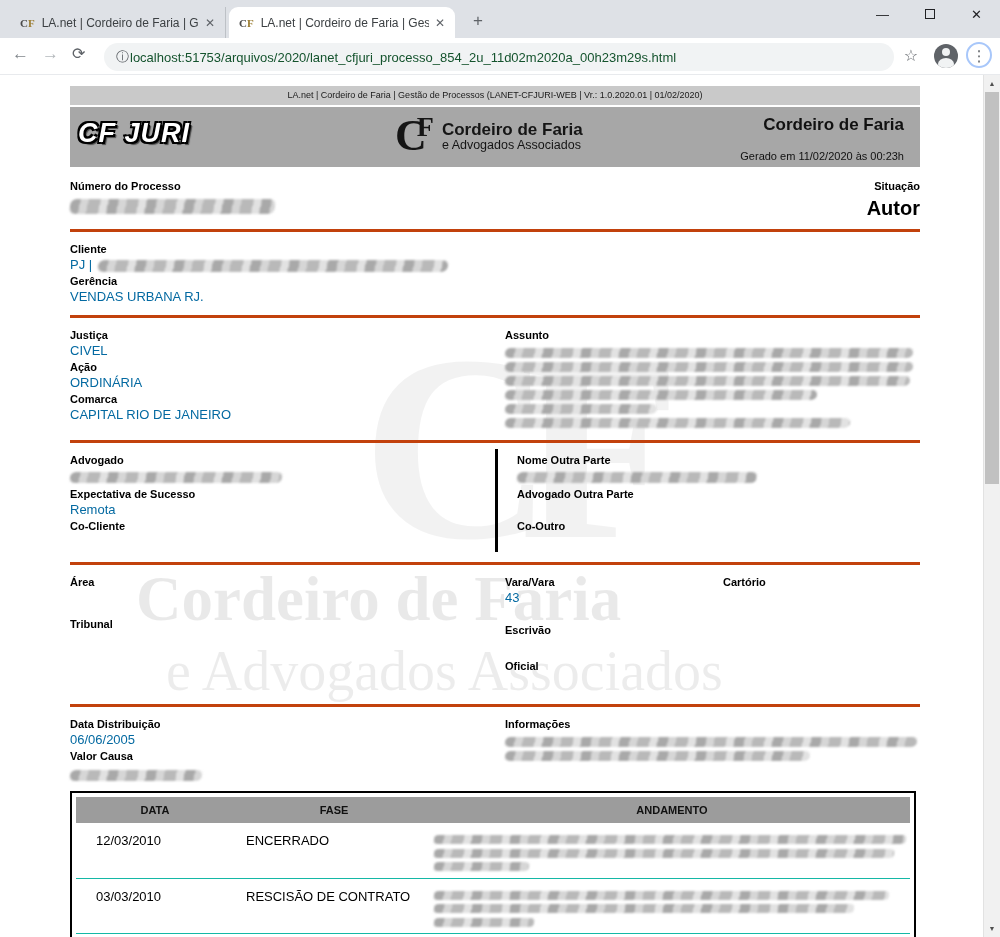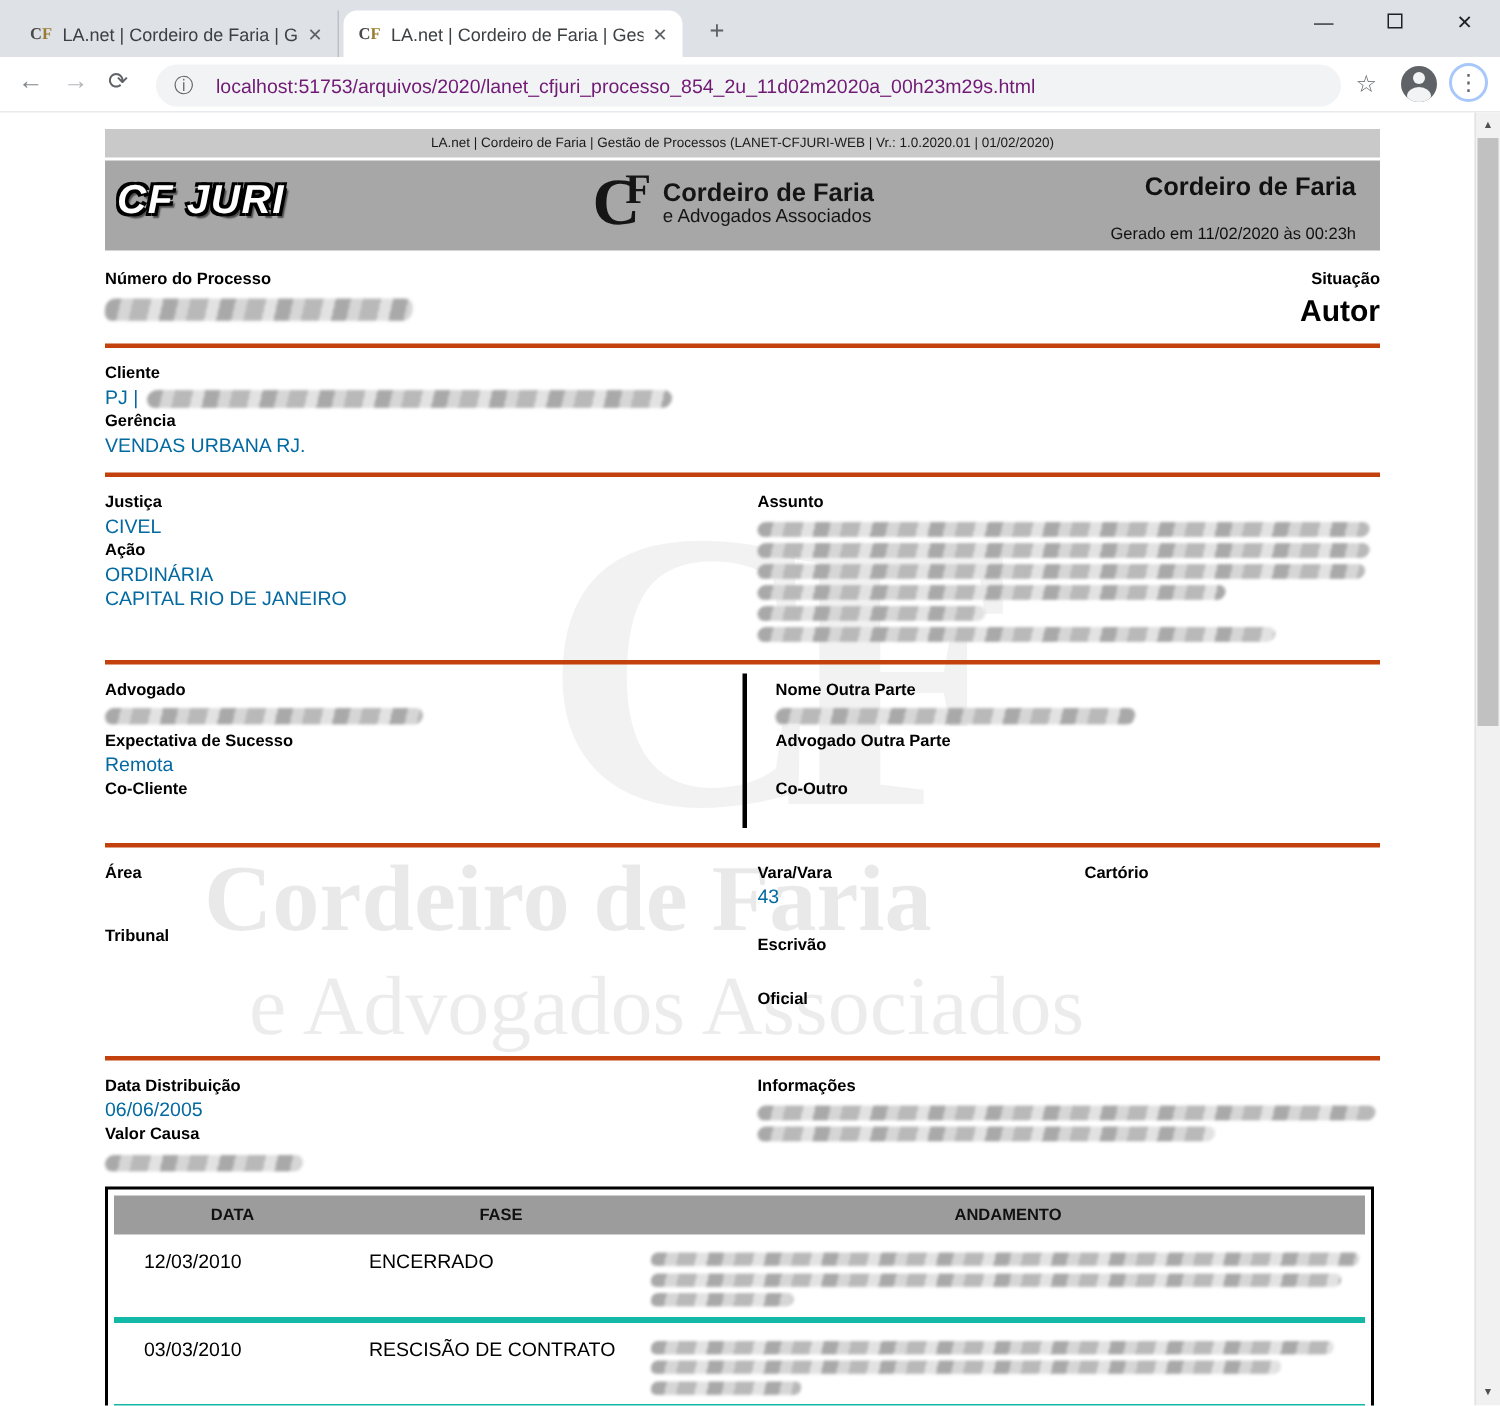--- a/index.html
+++ b/index.html
@@ -21,21 +21,21 @@
   .win-btn { width:47px; text-align:center; line-height:30px; font-size:13px; color:#202124; }
   .win-max-glyph { display:inline-block; width:10px; height:10px; border:1.5px solid #202124; }
 
   .urlbar { position:absolute; top:38px; left:0; width:1000px; height:37px; background:#fff; border-bottom:1px solid #e8eaed; }
   .nav-ico { position:absolute; top:6px; font-size:17px; }
   .back-ico { left:12px; color:#80868b; }
   .fwd-ico { left:42px; color:#b4b8bc; }
   .reload-ico { left:72px; color:#5f6368; font-size:16px; }
   .url-pill { position:absolute; left:104px; top:5px; width:790px; height:28px; background:#f1f3f4; border-radius:14px; display:flex; align-items:center; padding:0 12px; }
   .info-ico { font-size:13px; color:#5f6368; }
-  .url-text { font-size:13px; color:#701a75; margin-left:15px; white-space:nowrap; overflow:hidden; }
+  .url-text { font-size:13px; color:#14532d; margin-left:1px; white-space:nowrap; overflow:hidden; }
   .star-ico { position:absolute; right:82px; top:8px; font-size:16px; color:#5f6368; }
   .avatar { position:absolute; right:42px; top:6px; width:24px; height:24px; border-radius:50%; background:#5f6368; overflow:hidden; }
   .avatar::before { content:""; position:absolute; left:8px; top:4px; width:8px; height:8px; border-radius:50%; background:#f1f3f4; }
   .avatar::after { content:""; position:absolute; left:4px; top:14px; width:16px; height:12px; border-radius:50%; background:#f1f3f4; }
   .menu-dots { position:absolute; right:8px; top:4px; width:26px; height:26px; border:2px solid #a8c7fa; border-radius:50%; text-align:center; line-height:23px; font-size:15px; color:#5f6368; }
 
   
   .scrollbar { position:absolute; top:75px; right:0; width:17px; height:862px; background:#f1f1f1; border-left:1px solid #e2e2e2; z-index:50; }
   .sb-btn { position:absolute; left:0; width:16px; height:17px; text-align:center; font-size:7px; color:#505050; line-height:17px; }
   .sb-up { top:0; } .sb-down { bottom:0; }
@@ -84,21 +84,21 @@
 
   .divider-v { position:absolute; left:425px; top:6px; bottom:10px; width:3px; background:#000; }
   .pad-r-col { padding-left:12px; }
   .blank16 { height:16px; }
 
   
   .andamentos { position:relative; z-index:1; width:846px; border:2px solid #000; background:#fff; padding:4px; }
   .thead { display:grid; grid-template-columns:158px 200px 1fr; background:#9c9c9c; height:26px; align-items:center; }
   .th { font-size:11px; font-weight:bold; text-align:center; color:#111; }
   .trow { display:grid; grid-template-columns:158px 200px 1fr; padding:10px 0 2px; }
-  .trow + .trow { border-top:4px solid #14b8a6; }
+  .trow + .trow { border-top:1px solid #14b8a6; }
   .td-data { padding-left:20px; font-size:13px; }
   .td-fase { padding-left:12px; font-size:13px; }
   .td-and { padding-right:14px; font-size:13px; line-height:13.5px; }
   .td-and .redact { height:9px; margin:2px 0 4.5px; border-radius:4px; }
 </style>
 </head>
 <body>
 
 <div class="tabbar">
   <div class="tab tab-inactive">
@@ -178,20 +178,21 @@
       <div class="lbl">Gerência</div>
       <div class="val">VENDAS URBANA RJ.</div>
     </div>
 
     <div class="sec sec3">
       <div class="col-l">
         <div class="lbl">Justiça</div>
         <div class="val">CIVEL</div>
         <div class="lbl">Ação</div>
         <div class="val">ORDINÁRIA</div>
+        <div class="lbl">Comarca</div>
         <div class="val">CAPITAL RIO DE JANEIRO</div>
       </div>
       <div class="col-r">
         <div class="lbl">Assunto</div>
         <span class="redact" style="width:408px;height:10px;margin:5px 0 4px;"></span>
         <span class="redact" style="width:408px;height:10px;margin:4px 0;"></span>
         <span class="redact" style="width:405px;height:10px;margin:4px 0;"></span>
         <span class="redact" style="width:312px;height:10px;margin:4px 0;"></span>
         <span class="redact" style="width:152px;height:10px;margin:4px 0;"></span>
         <span class="redact" style="width:345px;height:10px;margin:4px 0;"></span>

